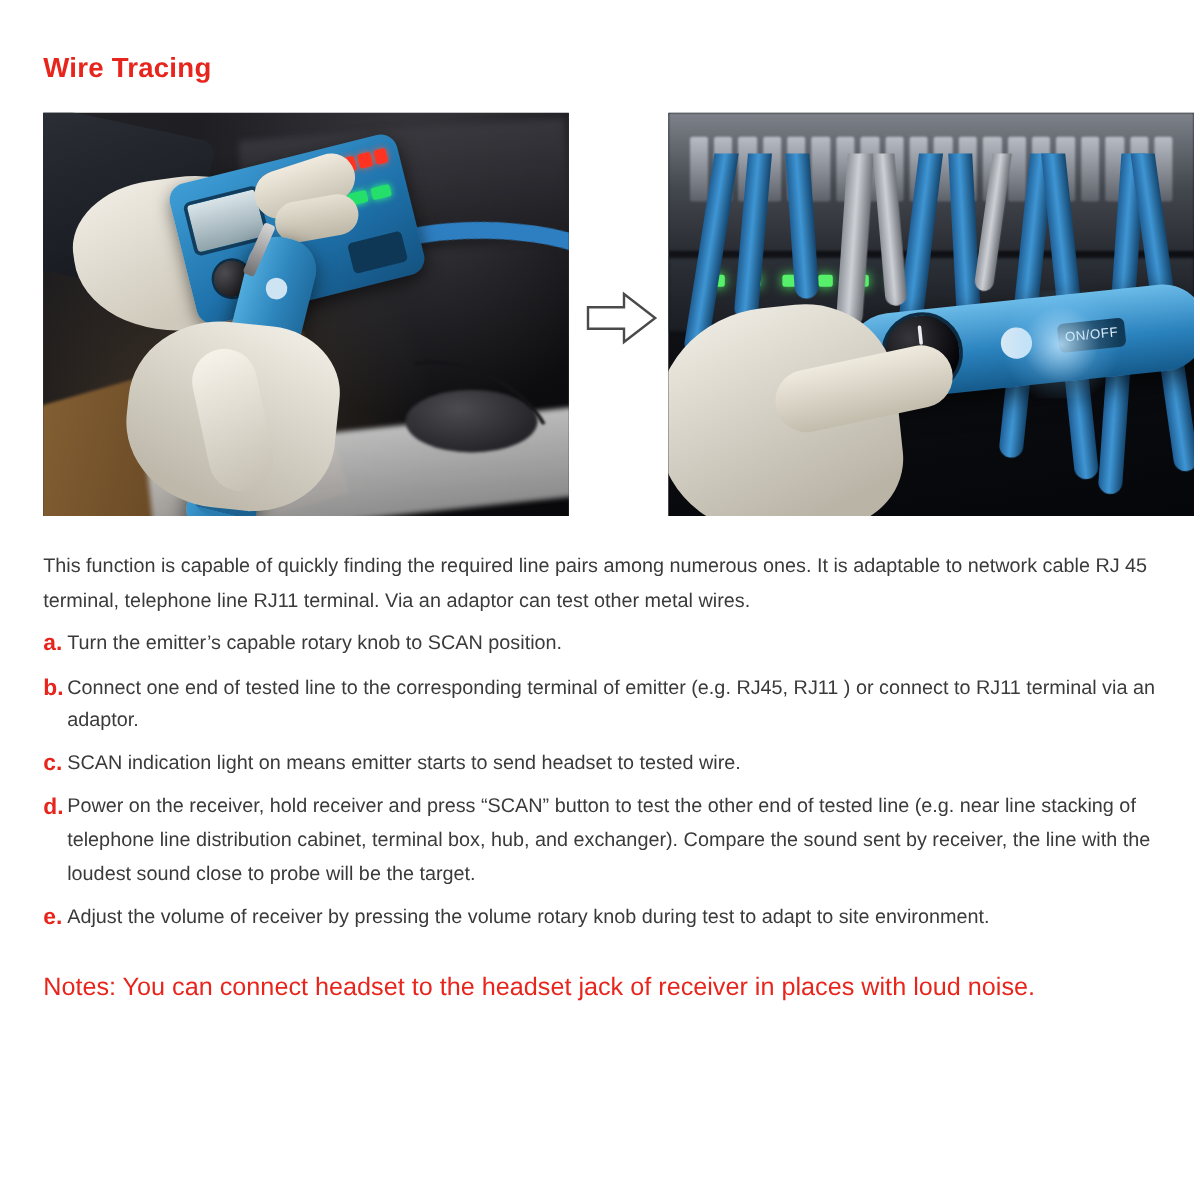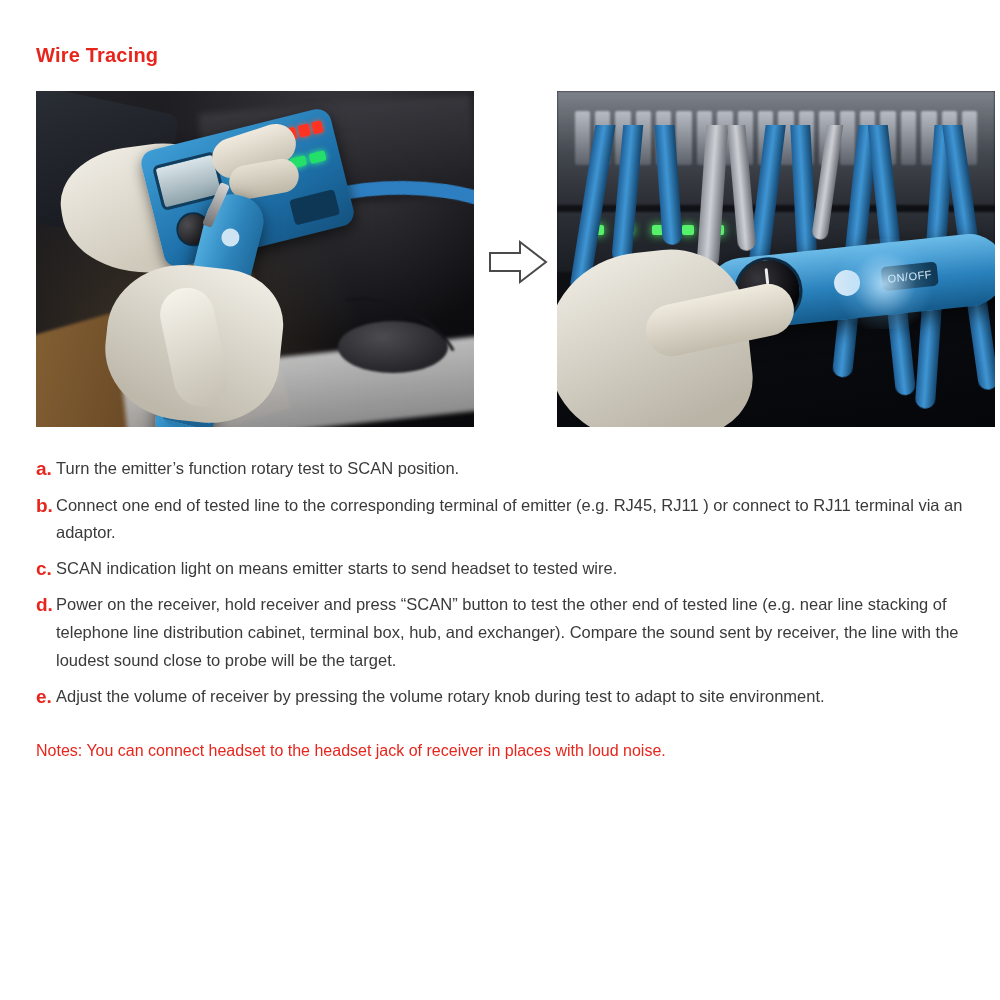--- a/index.html
+++ b/index.html
@@ -16,21 +16,21 @@
   }
   .page {
     position: relative;
     width: 1000px;
     height: 1000px;
     box-sizing: border-box;
     padding: 0 36px;
   }
   .title {
     color: #e8251c;
-    font-size: 20px;
+    font-size: 23px;
     font-weight: bold;
     letter-spacing: 0.2px;
     margin: 0;
     padding-top: 44px;
     line-height: 1.1;
   }
   .figures {
     position: relative;
     margin-top: 25px;
     height: 336px;
@@ -517,21 +517,21 @@
     flex: 0 0 20px;
     line-height: 1.5;
   }
   .steps .stext {
     flex: 1;
     line-height: 1.68;
   }
   .notes {
     margin-top: 26px;
     color: #e8251c;
-    font-size: 16px;
+    font-size: 21px;
   }
 </style>
 </head>
 <body>
 
 <div class="page">
 
   <h1 class="title">Wire Tracing</h1>
 
   <div class="figures">
@@ -640,25 +640,26 @@
         <div class="onoff">ON/OFF</div>
       </div>
       <div class="p2-flash"></div>
       <div class="p2-glove"></div>
       <div class="p2-glovefinger"></div>
     </div>
 
   </div>
 
   <div class="body-text">
+    <p class="intro">This function is capable of quickly finding the required line pairs among numerous ones. It is adaptable to network cable RJ 45 terminal, telephone line RJ11 terminal. Via an adaptor can test other metal wires.</p>
 
     <ul class="steps">
       <li>
         <span class="marker">a.</span>
-        <span class="stext">Turn the emitter’s function rotary test to SCAN position.</span>
+        <span class="stext">Turn the emitter’s capable rotary knob to SCAN position.</span>
       </li>
       <li>
         <span class="marker">b.</span>
         <span class="stext">Connect one end of tested line to the corresponding terminal of emitter (e.g. RJ45, RJ11 ) or connect to RJ11 terminal via an adaptor.</span>
       </li>
       <li>
         <span class="marker">c.</span>
         <span class="stext">SCAN indication light on means emitter starts to send headset to tested wire.</span>
       </li>
       <li>

